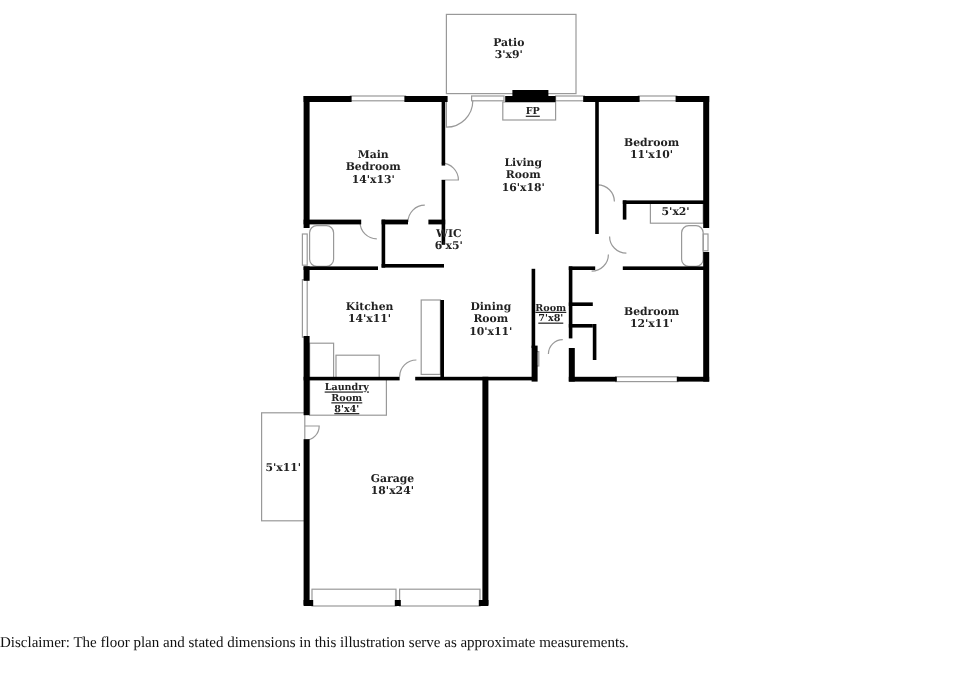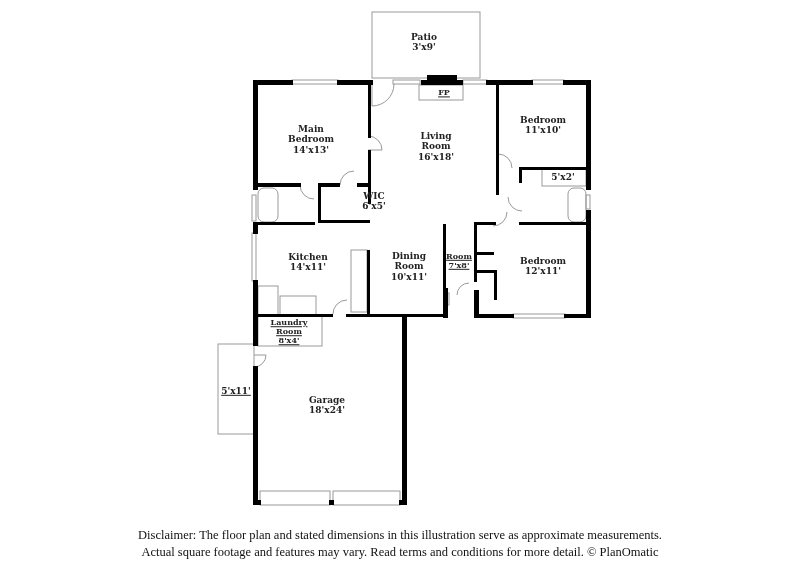--- a/index.html
+++ b/index.html
@@ -2,21 +2,21 @@
 <html><head>
 <meta charset="utf-8">
 <style>
   html, body { margin:0; padding:0; background:#ffffff; }
   body { width:800px; height:582px; position:relative; overflow:hidden; font-family:"DejaVu Serif", serif; }
   svg { position:absolute; left:0; top:0; }
   .lbl { position:absolute; text-align:center; font-family:"DejaVu Serif", serif; font-weight:bold; color:#222; line-height:1.15; white-space:nowrap; transform:translate(-50%,-50%); }
   .lbl span { display:block; }
   .sm { font-size:8px;text-decoration:underline; }
   .md { font-size:9px; }
-  .disclaimer { position:absolute; left:0; width:800px; top:527px; text-align:center; font-family:"Liberation Serif", serif; font-size:12.5px; color:#111; line-height:17px; }
+  .disclaimer { position:absolute; left:0; width:800px; top:527px; text-align:left; font-family:"Liberation Serif", serif; font-size:12.5px; color:#111; line-height:17px; }
   .disclaimer div { white-space:nowrap; }
 </style>
 </head>
 <body>
 
 <svg width="800" height="582" viewBox="0 0 800 582">
   <g fill="none" stroke="#999" stroke-width="1">
 
     <rect x="372" y="12" width="108" height="66"></rect>
 
@@ -159,24 +159,23 @@
 </div>
 <div class="lbl md" style="left:543px;top:266px;">
   <span>Bedroom</span>
   <span>12'x11'</span>
 </div>
 <div class="lbl sm" style="left:289px;top:332px;">
   <span>Laundry</span>
   <span>Room</span>
   <span>8'x4'</span>
 </div>
-<div class="lbl md" style="left:236px;top:391px;text-decoration:underline;">
+<div class="lbl md" style="left:236px;top:391px;">
   <span>5'x11'</span>
 </div>
 <div class="lbl md" style="left:327px;top:405px;">
   <span>Garage</span>
   <span>18'x24'</span>
 </div>
 
 <div class="disclaimer">
   <div>Disclaimer: The floor plan and stated dimensions in this illustration serve as approximate measurements.</div>
-  <div>Actual square footage and features may vary. Read terms and conditions for more detail. © PlanOmatic</div>
 </div>
 
 </body></html>

